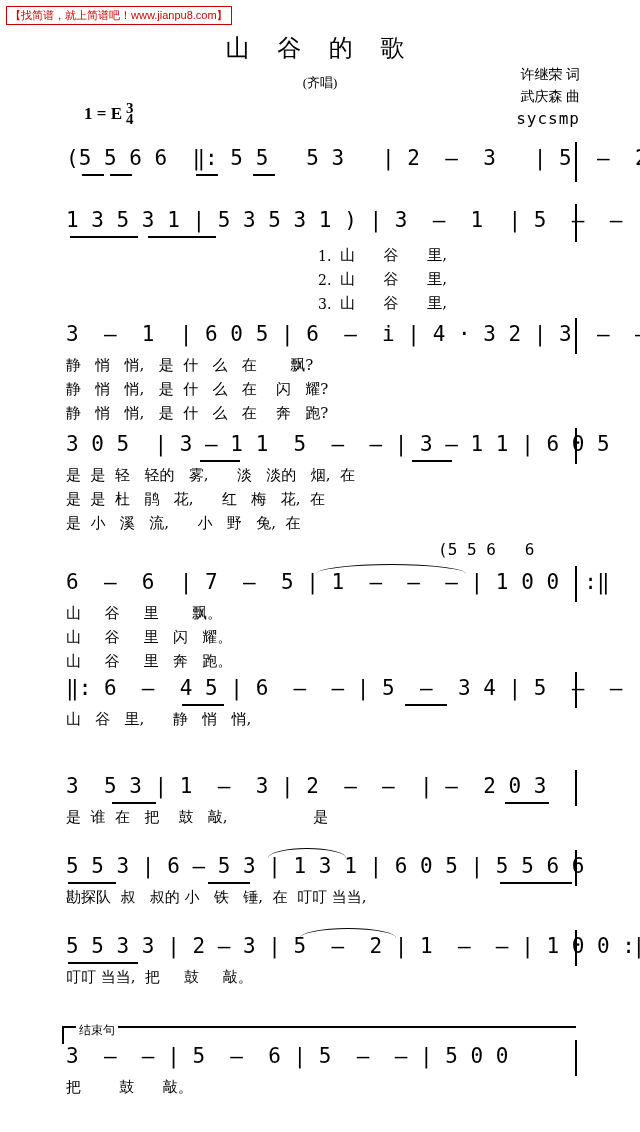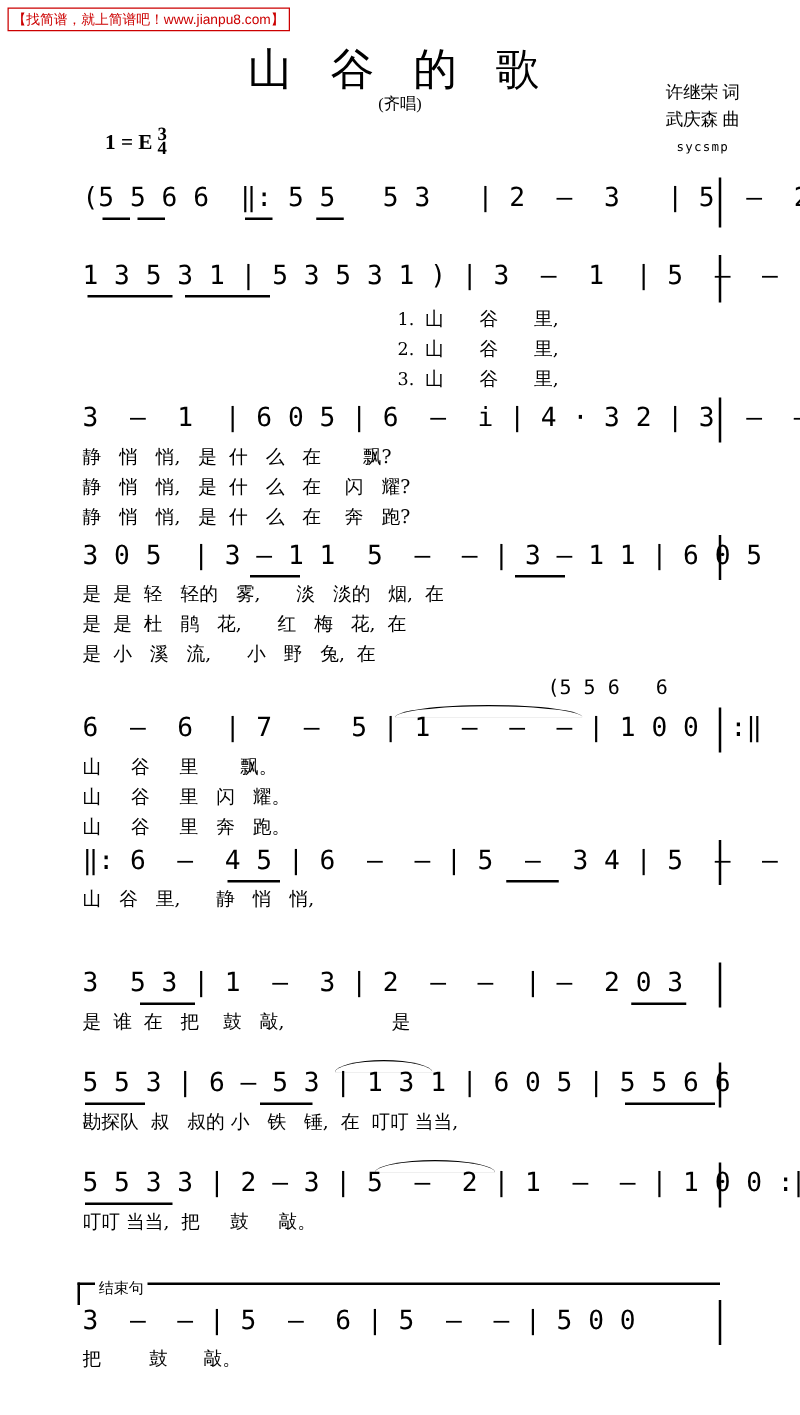--- a/index.html
+++ b/index.html
@@ -17,38 +17,38 @@
     color:#c00;
     font-size:11px;
     font-family:"Liberation Sans", sans-serif;
     padding:1px 3px;
     letter-spacing:0px;
     white-space:nowrap;
   }
   .title{
     position:absolute;top:32px;left:0;width:640px;
     text-align:center;
-    font-size:35px;
+    font-size:24px;
     letter-spacing:10px;
     font-family:"DejaVu Serif", serif;
     font-weight:normal;
   }
   .subtitle{
     position:absolute;top:74px;left:0;width:640px;
     text-align:center;
     font-size:13px;
   }
   .credits{
-    position:absolute;top:64px;right:48px;
-    text-align:center;
+    position:absolute;top:64px;right:60px;
+    text-align:right;
     font-size:14px;
     line-height:22px;
   }
   .credits div{white-space:nowrap;}
-  .credits .mono{font-family:"DejaVu Sans Mono", monospace;font-size:10px;letter-spacing:1px;}
+  .credits .mono{font-family:"DejaVu Sans Mono", monospace;font-size:16px;letter-spacing:1px;}
   .keysig{
     position:absolute;top:104px;left:84px;
     font-size:17px;
     font-family:Liberation Serif, serif;
     font-weight:bold;
   }
   .keysig .frac{
     display:inline-block;
     vertical-align:middle;
     text-align:center;

